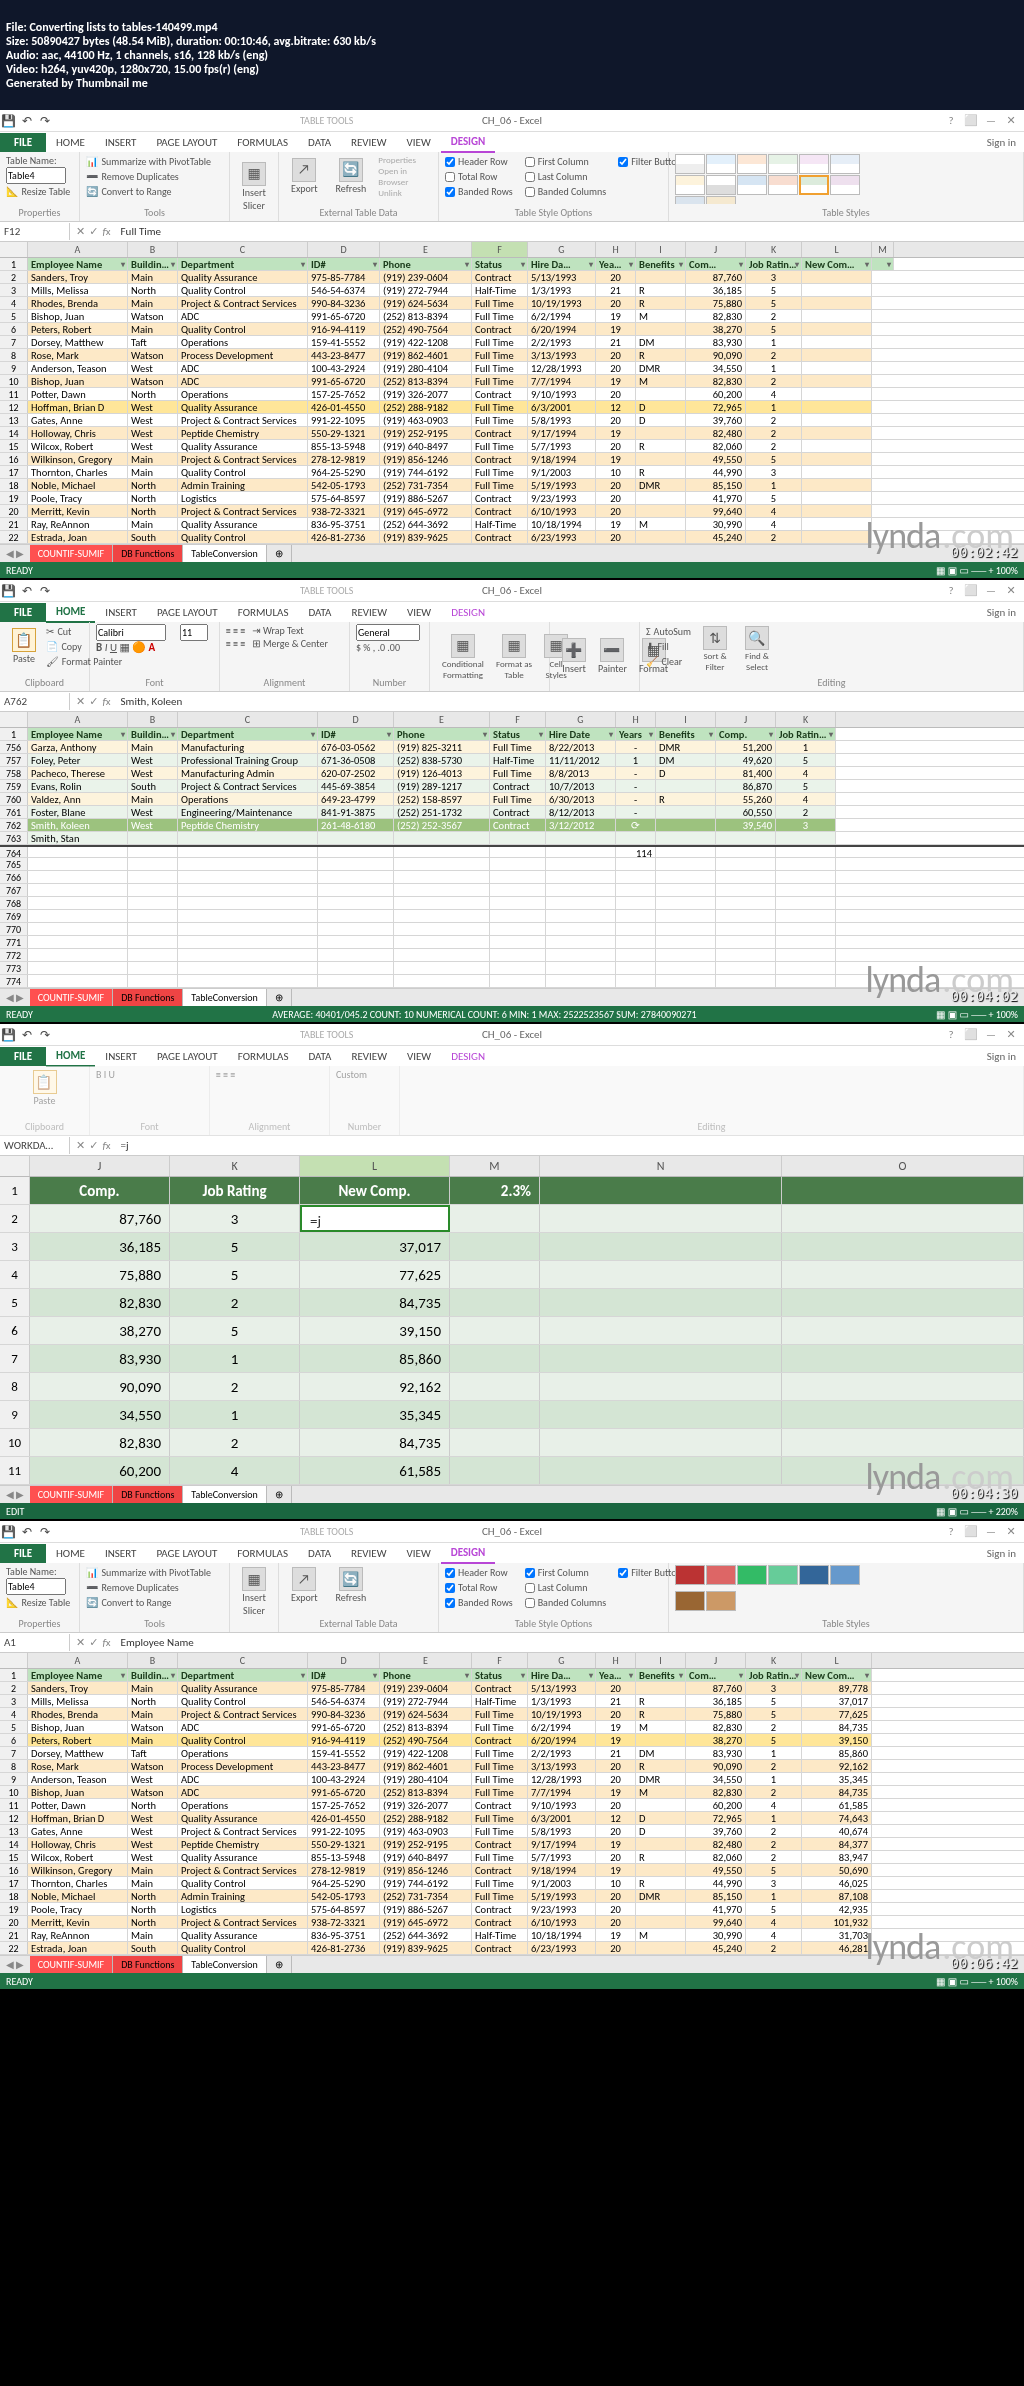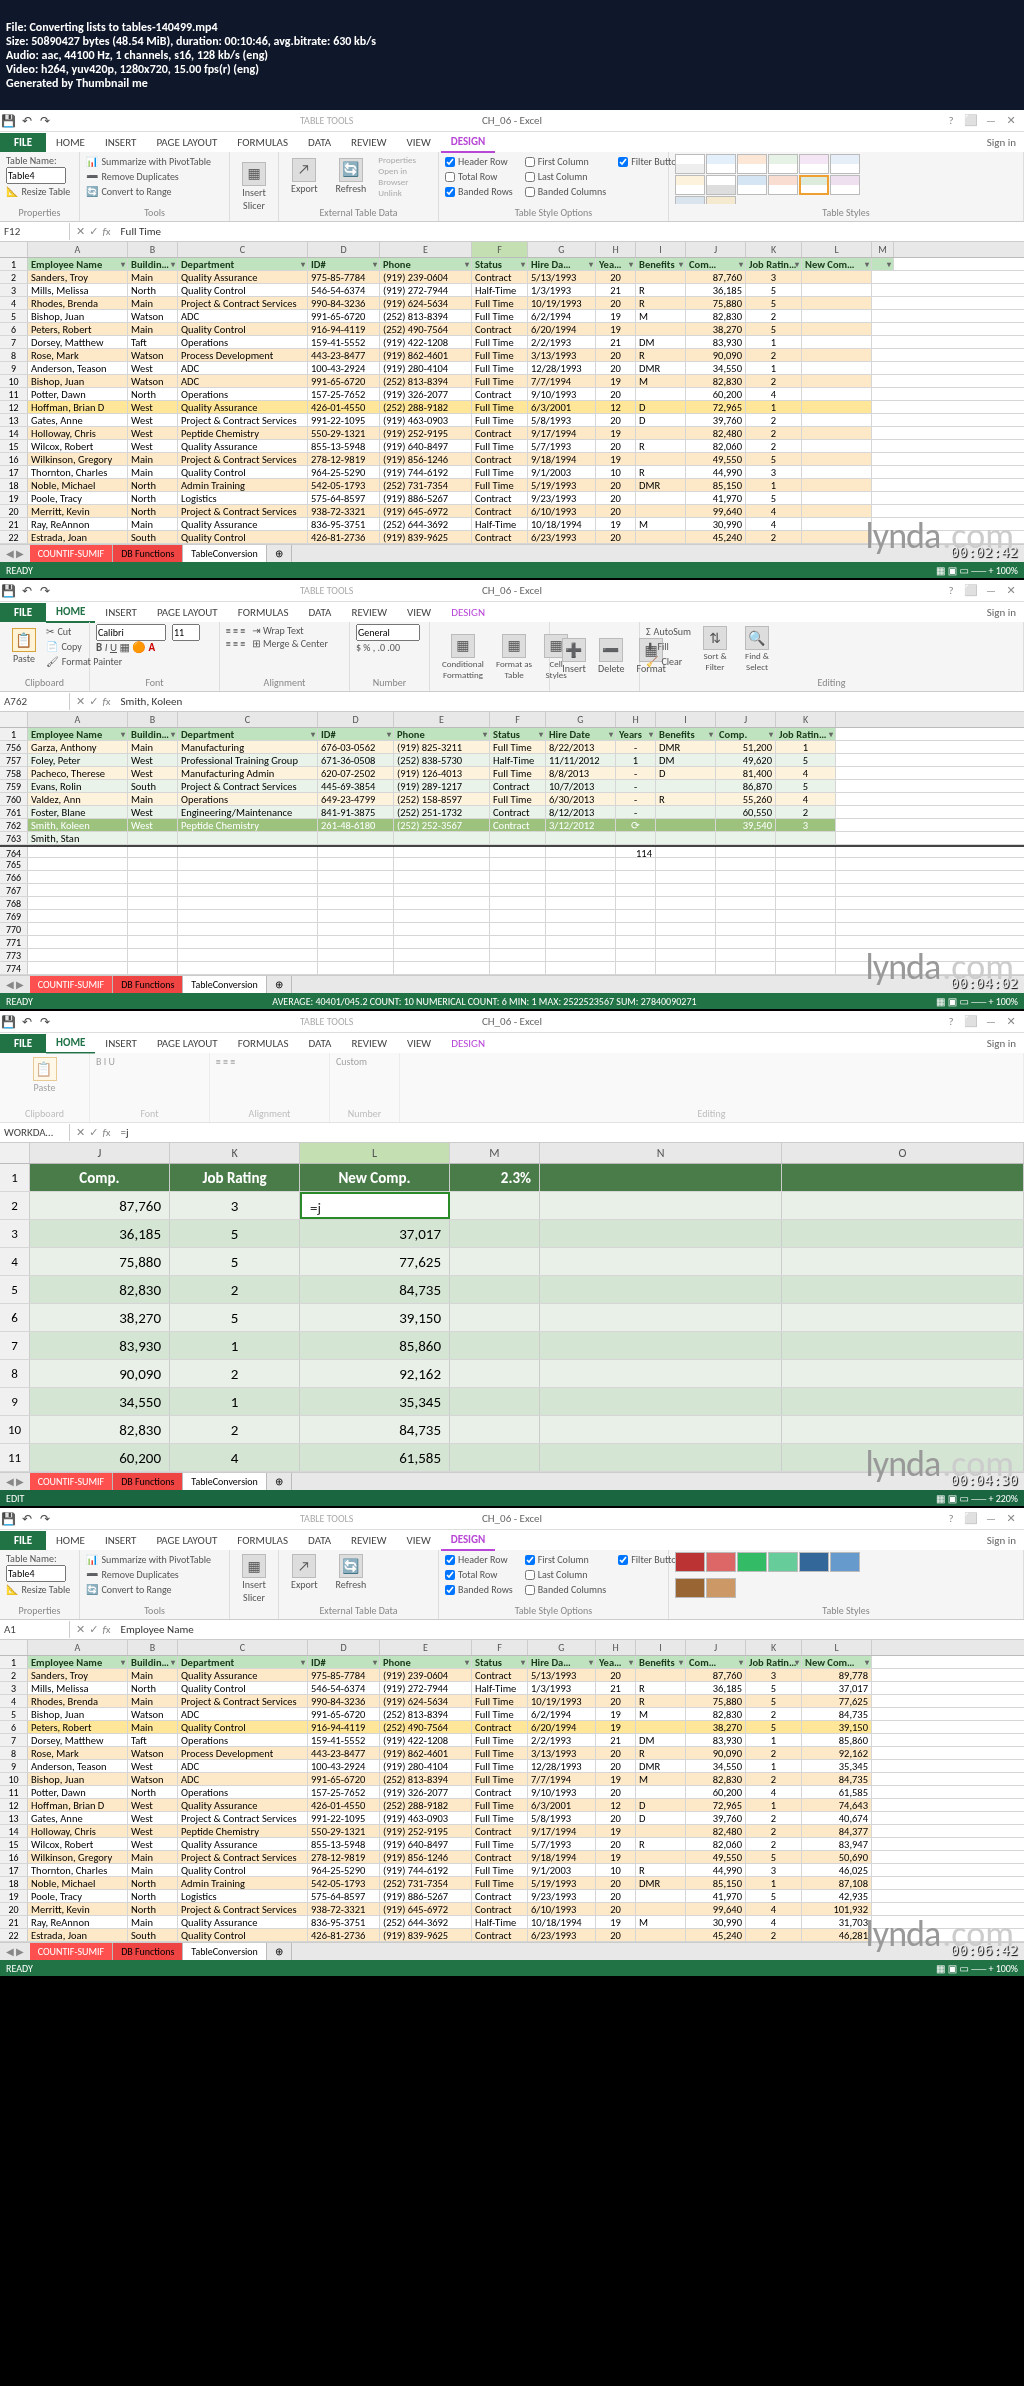--- a/index.html
+++ b/index.html
@@ -636,21 +636,21 @@
           </div>
         <div style="display:flex;flex-direction:column">
           <div class="rbtn">✂ <span>Cut</span></div>
           <div class="rbtn">📄 <span>Copy</span></div>
           <div class="rbtn">🖌 <span>Format Painter</span></div>
         </div>
       </div>
       <div class="lbl">Clipboard</div>
     </div>
     <div class="ribbon-grp" style="width:130px">
-      <div style="display:flex;gap:6px">
+      <div style="display:flex;gap:14px">
           <input style="width: 70px; font-size: 10px;" value="Calibri">
           <input style="width: 28px; font-size: 10px;" value="11">
         </div>
       <div style="font-size:11px"><b>B</b> <i>I</i> <u>U</u> ▦ 🟠 <b style="color:#c00">A</b></div>
       <div class="lbl">Font</div>
     </div>
     <div class="ribbon-grp" style="width:130px">
       <div>≡ ≡ ≡ &nbsp; ⇥ <span>Wrap Text</span></div>
       <div>≡ ≡ ≡ &nbsp; ⊞ <span>Merge &amp; Center</span></div>
       <div class="lbl">Alignment</div>
@@ -677,21 +677,21 @@
 Styles</span>
         </div>
     </div>
     <div class="ribbon-grp" style="width:90px;display:flex;flex-direction:row">
       <div class="bigbtn">
           <div class="ico">➕</div>
           <span>Insert</span>
         </div>
       <div class="bigbtn">
           <div class="ico">➖</div>
-          <span>Delete</span>
+          <span>Painter</span>
         </div>
       <div class="bigbtn">
           <div class="ico">▦</div>
           <span>Format</span>
         </div>
     </div>
     <div class="ribbon-grp" style="flex:1">
       <div style="display:flex;gap:6px">
         <div>
           <div class="rbtn">Σ <span>AutoSum</span></div>
@@ -955,20 +955,34 @@
         <div class="cell c-e"></div>
         <div class="cell c-f"></div>
         <div class="cell c-g"></div>
         <div class="cell c-h"></div>
         <div class="cell c-i"></div>
         <div class="cell c-j"></div>
         <div class="cell c-k"></div>
       </div>
       <div class="row">
         <div class="rowh">771</div>
+        <div class="cell c-a"></div>
+        <div class="cell c-b"></div>
+        <div class="cell c-c"></div>
+        <div class="cell c-d"></div>
+        <div class="cell c-e"></div>
+        <div class="cell c-f"></div>
+        <div class="cell c-g"></div>
+        <div class="cell c-h"></div>
+        <div class="cell c-i"></div>
+        <div class="cell c-j"></div>
+        <div class="cell c-k"></div>
+      </div>
+      <div class="row">
+        <div class="rowh">772</div>
         <div class="cell c-a"></div>
         <div class="cell c-b"></div>
         <div class="cell c-c"></div>
         <div class="cell c-d"></div>
         <div class="cell c-e"></div>
         <div class="cell c-f"></div>
         <div class="cell c-g"></div>
         <div class="cell c-h"></div>
         <div class="cell c-i"></div>
         <div class="cell c-j"></div>

